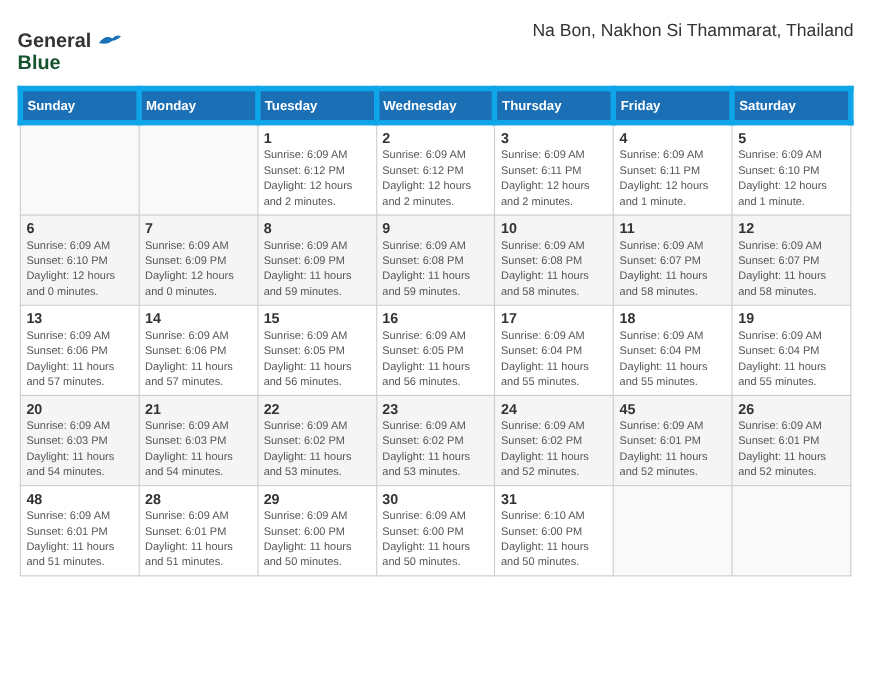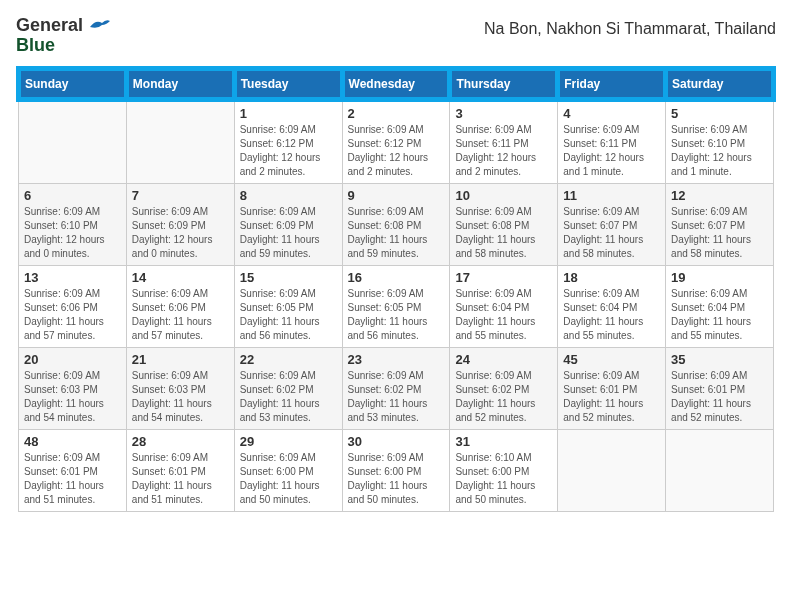--- a/index.html
+++ b/index.html
@@ -85,21 +85,21 @@
       line-height: 1.1;
     }
   </style>
 </head>
 <body>
 
 <div class="header-area">
   <div class="logo">
     <div class="logo-wrap">
       <div class="logo-text-wrap">
-        <span style="font-size:18px;font-weight:bold;color:#333;display:inline;">General
+        <span style="font-size:18px;font-weight:bold;color:#333;display:inline;margin-top:12px;">General
           <svg width="22" height="18" viewBox="0 0 22 18" style="display:inline-block;vertical-align:middle;">
             <path d="M2,10 Q8,2 14,6 Q18,2 22,4 Q18,8 14,8 Q10,12 2,10Z" fill="#1a6fb5"></path>
           </svg>
         </span>
         <span style="font-size:18px;font-weight:bold;color:#14532d;display:block;">Blue</span>
       </div>
     </div>
   </div>
   <div class="title-area">
     <div class="location-title">Na Bon, Nakhon Si Thammarat, Thailand</div>
@@ -297,21 +297,21 @@
 and 52 minutes.</div>
         </td>
         <td>
           <span class="day-num">45</span>
           <div class="day-info" style="white-space: pre-line;">Sunrise: 6:09 AM
 Sunset: 6:01 PM
 Daylight: 11 hours
 and 52 minutes.</div>
         </td>
         <td>
-          <span class="day-num">35</span>
+          <span class="day-num">26</span>
           <div class="day-info" style="white-space: pre-line;">Sunrise: 6:09 AM
 Sunset: 6:01 PM
 Daylight: 11 hours
 and 52 minutes.</div>
         </td>
       </tr>
       <tr>
         <td>
           <span class="day-num">48</span>
           <div class="day-info" style="white-space: pre-line;">Sunrise: 6:09 AM

